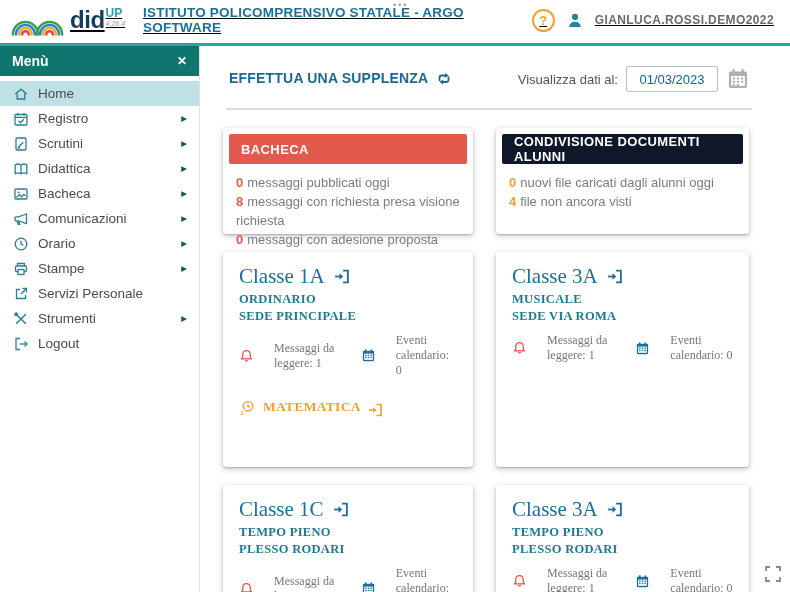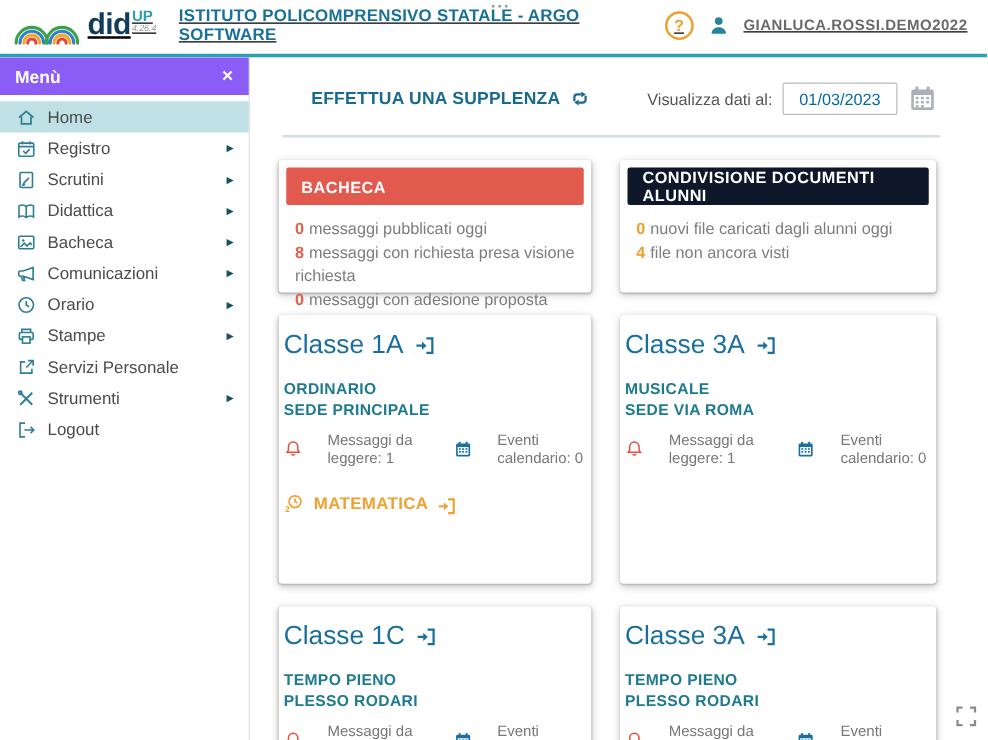--- a/index.html
+++ b/index.html
@@ -16,34 +16,34 @@
   .brand-ver { font-size:7px; color:#9a9a9a; font-style:italic; line-height:9px; }
   .app-title { margin-left:18px; font-size:13.5px; font-weight:bold; color:#19719a; letter-spacing:.2px; }
   .hdr-dots { position:absolute; left:393px; top:0px; font-size:9px; color:#9b9b9b; letter-spacing:2px; }
   .hdr-right { margin-left:auto; display:flex; align-items:center; gap:11px; }
   .help-btn { width:23px; height:23px; border:2px solid #f0a030; border-radius:50%; color:#f0a030;
               font-weight:bold; font-size:13px; display:flex; align-items:center; justify-content:center; cursor:pointer; }
   .username { font-size:12px; font-weight:bold; color:#6a6a6a; letter-spacing:.4px; }
 
   
   .sidebar { position:absolute; top:46px; left:0; width:200px; bottom:0; background:#fff; border-right:1px solid #e2e2e2; }
-  .menu-hdr { height:30px; background:#8b5cf6; color:#fff; display:flex; align-items:center;
+  .menu-hdr { height:30px; background:#0f766e; color:#fff; display:flex; align-items:center;
               padding:12px 12px; font-size:14px; font-weight:bold; }
   .menu-close { margin-left:auto; font-size:12px; cursor:pointer; }
   .menu-list { padding-top:5px; }
   .menu-item { height:25px; display:flex; align-items:center; padding:0 12px; font-size:13.5px;
                color:#4b4b4b; cursor:pointer; }
   .menu-item.active { background:#bfe0e5; }
   .mi-icon { width:17px; height:17px; margin-right:9px; display:inline-flex; align-items:center; justify-content:center; }
   .mi-arrow { margin-left:auto; font-size:7.5px; color:#174f63; }
 
   
   .main { position:absolute; top:46px; left:201px; right:0; bottom:0; background:#fff; overflow:hidden; }
   .supplenza { position:absolute; left:28px; top:24px; display:flex; align-items:center; gap:7px;
-               font-size:14px; font-weight:bold; color:#176a92; letter-spacing:.2px; cursor:pointer;margin-left:20px; }
+               font-size:14px; font-weight:bold; color:#176a92; letter-spacing:.2px; cursor:pointer; }
   .viewdate { position:absolute; right:40px; top:20px; display:flex; align-items:center; gap:8px;
               font-size:13px; color:#555; }
   .vd-input { width:92px; height:26px; border:1px solid #b8bec2; border-radius:2px; text-align:center;
               font-size:13px; color:#0369a1; font-family:"Liberation Sans", sans-serif; }
   .vd-cal { cursor:pointer; display:inline-flex; }
   .tb-divider { position:absolute; top:62px; left:25px; right:38px; height:2px; background:#d7dee1; }
 
   .cards { position:absolute; top:82px; left:22px; display:grid; grid-template-columns:250px 253px;
            column-gap:23px; row-gap:18px; }
   .card { background:#fff; border-radius:3px; box-shadow:0 1px 2px rgba(0,0,0,.22), 0 2px 7px rgba(0,0,0,.2); }
@@ -52,23 +52,23 @@
   .s-hdr { height:30px; border-radius:2px; display:flex; align-items:center; padding:0 12px;
            color:#fff; font-weight:bold; font-size:13px; letter-spacing:.4px; }
   .s-hdr.red { background:#e2594d; }
   .s-hdr.orange { background:#0f172a; }
   .s-rows { padding:9px 7px 0 7px; }
   .s-row { font-size:13px; color:#7d7d7d; line-height:19px; }
   .s-row .num { font-weight:bold; margin-right:4px; }
   .s-card.red-nums .num { color:#e0604a; }
   .s-card.orange-nums .num { color:#f0a030; }
 
-  .c-card { height:215px; padding:12px 4px; }
+  .c-card { height:215px; padding:12px 16px;font-family:Liberation Serif, serif; }
   .cls-title { display:flex; align-items:center; gap:8px; font-size:21px; color:#1a6f9e; cursor:pointer; }
-  .cls-sub { margin-top:15px; font-size:12.5px; font-weight:bold; color:#1e7a8f; letter-spacing:.3px; line-height:17px; }
+  .cls-sub { margin-top:2px; font-size:12.5px; font-weight:bold; color:#1e7a8f; letter-spacing:.3px; line-height:17px; }
   .cls-meta { margin-top:8px; display:flex; align-items:center; gap:15px; font-size:12px; color:#777; }
   .meta-item { display:flex; align-items:center; gap:20px; }
   .cls-subject { margin-top:18px; display:flex; align-items:center; gap:6px; color:#f0a030;
                  font-weight:bold; font-size:13.5px; letter-spacing:.3px; cursor:pointer; }
 
   .fs { position:absolute; right:8px; bottom:5px; cursor:pointer; }
 </style>
 </head>
 <body>
 

